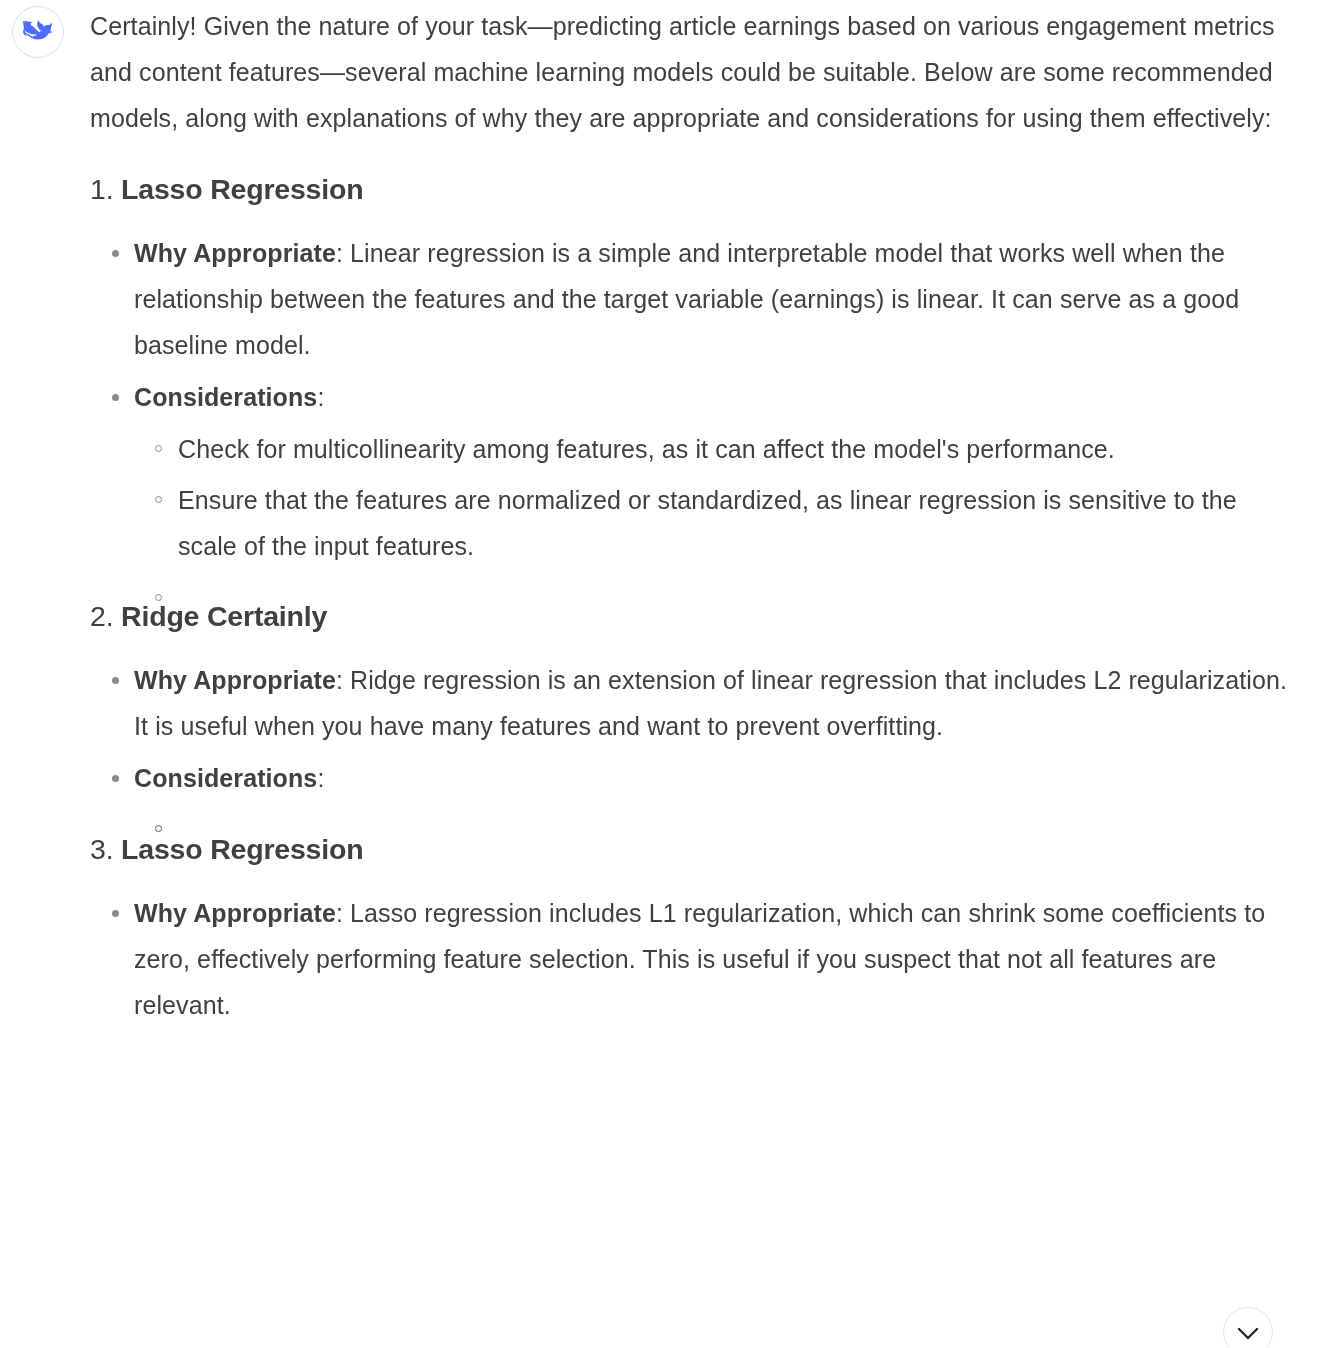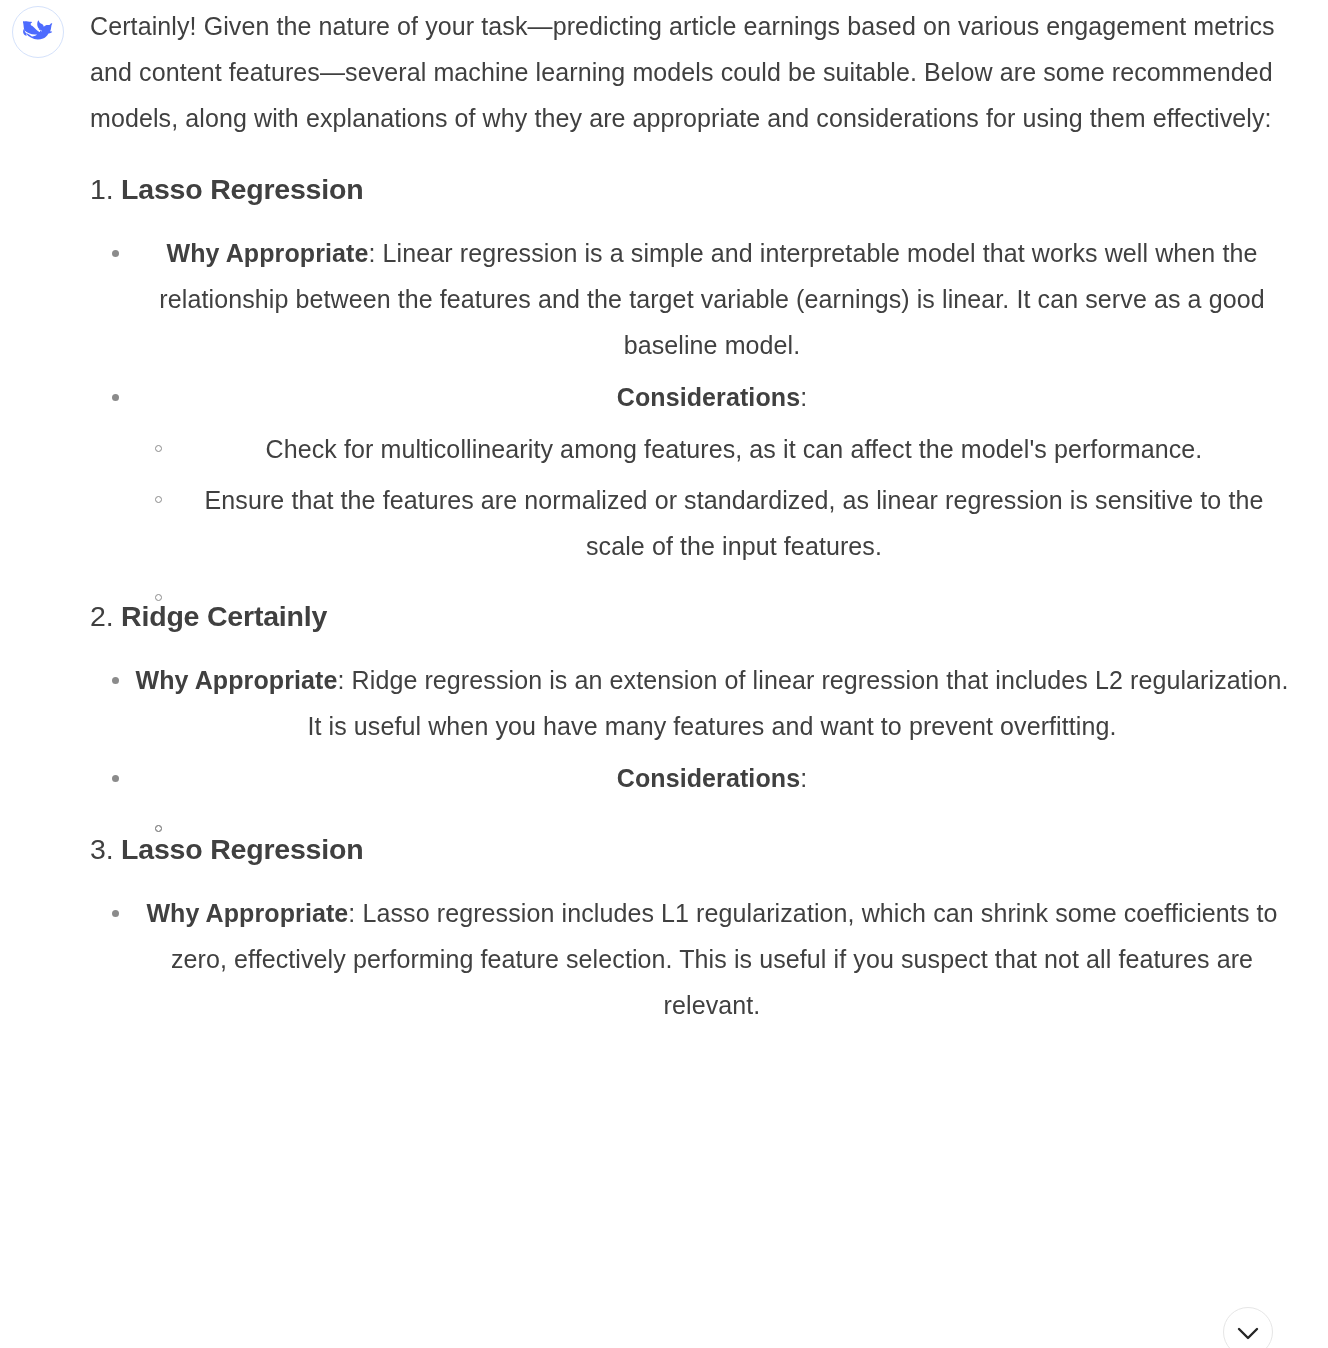--- a/index.html
+++ b/index.html
@@ -55,21 +55,20 @@
   h3.h2 { margin-top: 26px; }
   h3.h3 { margin-top: 28px; }
   ul.lvl1 {
     list-style: none;
     margin: 22px 0 0 0;
     padding: 0 0 0 44px;
   }
   ul.lvl1 > li {
     position: relative;
     margin-bottom: 6px;
-    text-align: center;
   }
   ul.lvl1 > li > .bul {
     position: absolute;
     left: -22px;
     top: 19px;
     width: 7px;
     height: 7px;
     border-radius: 50%;
     background: #8b8b8b;
   }

